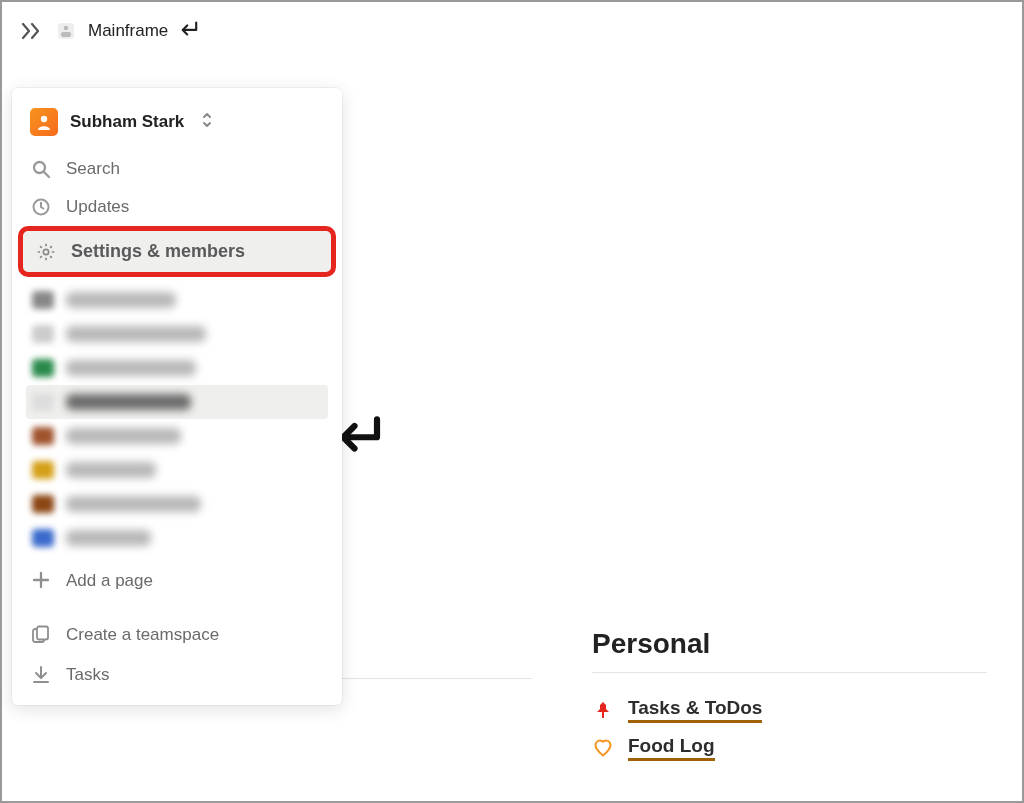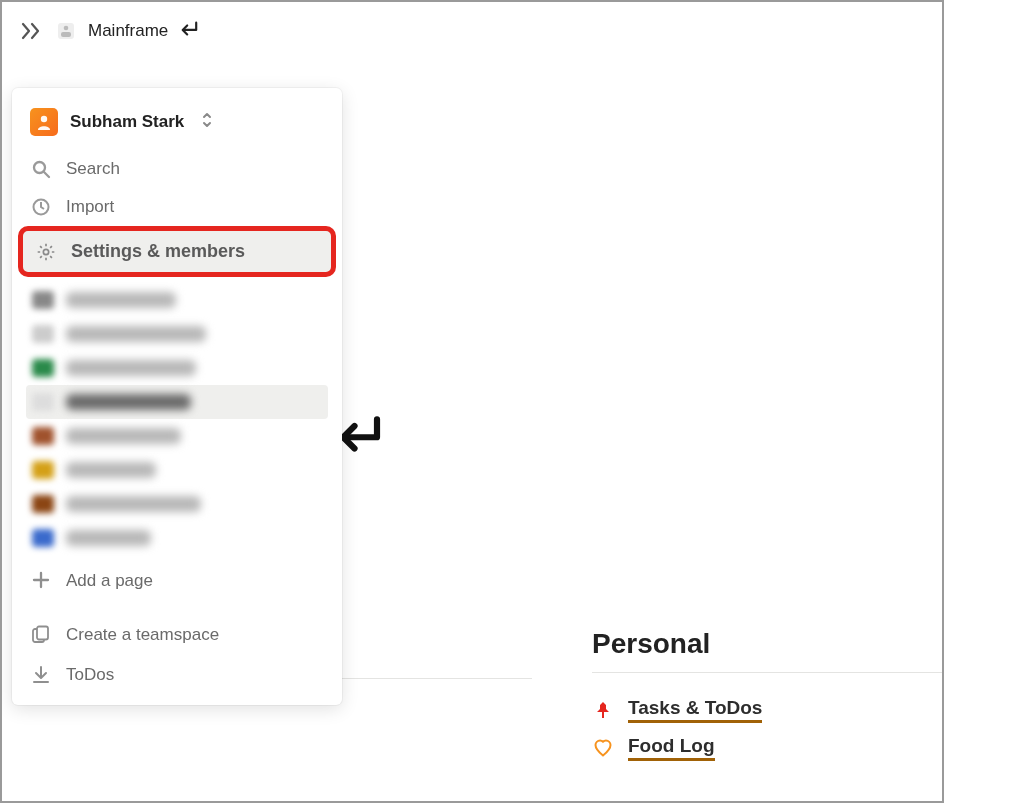--- a/index.html
+++ b/index.html
@@ -1,17 +1,17 @@
 <!DOCTYPE html>
 <html><head>
 <meta charset="utf-8">
 <style>
   * { box-sizing: border-box; margin: 0; padding: 0; }
   html, body { width: 1024px; height: 803px; font-family: -apple-system, BlinkMacSystemFont, "Segoe UI", Helvetica, Arial, sans-serif; background: #fff; }
-  .frame { width: 944px; height: 803px; border: 2px solid #9a9a9a; position: relative; overflow: hidden; background:#fff; }
+  .frame { width: 1024px; height: 803px; border: 2px solid #9a9a9a; position: relative; overflow: hidden; background:#fff; }
 
   
   .topbar { display: flex; align-items: center; gap: 12px; padding: 12px 18px 10px 18px; height: 56px; }
   .chevrons { color:#4d4d4d; display:flex; align-items:center; }
   .top-icon { width:20px; height:20px; display:flex; align-items:center; justify-content:center; }
   .breadcrumb-title { font-size: 17px; font-weight: 500; color:#222; display:flex; align-items:center; gap:10px; }
   .enter-glyph { font-weight:600; color:#222; }
 
   
   .sidebar {
@@ -151,21 +151,21 @@
       <span class="label">Search</span>
     </div>
 
     <div class="nav-item">
       <span class="nav-icon">
         <svg width="20" height="20" viewBox="0 0 20 20" fill="none" stroke="#9a9a9a" stroke-width="2">
             <circle cx="10" cy="10" r="7.5"></circle>
             <polyline points="10,5 10,10 13,12"></polyline>
           </svg>
       </span>
-      <span class="label">Import</span>
+      <span class="label">Updates</span>
     </div>
 
     <div class="highlight-box">
       <div class="nav-item">
         <span class="nav-icon">
           <svg width="20" height="20" viewBox="0 0 24 24" fill="none" stroke="#8a8a8a" stroke-width="2">
               <circle cx="12" cy="12" r="3.2"></circle>
               <path d="M12 2 L12 5 M12 19 L12 22 M2 12 L5 12 M19 12 L22 12 M4.9 4.9 L7 7 M17 17 L19.1 19.1 M4.9 19.1 L7 17 M17 7 L19.1 4.9"></path>
             </svg>
         </span>
@@ -232,17 +232,17 @@
 
 
     <div class="footer-item">
       <span class="footer-icon">
         <svg width="20" height="20" viewBox="0 0 20 20" fill="none" stroke="#8f8f8f" stroke-width="2" stroke-linecap="round" stroke-linejoin="round">
             <line x1="10" y1="2" x2="10" y2="12"></line>
             <polyline points="5,8 10,13 15,8"></polyline>
             <line x1="3" y1="17" x2="17" y2="17"></line>
           </svg>
       </span>
-      <span class="label">ToDos</span>
+      <span class="label">Tasks</span>
     </div>
   </div>
 
 </div>
 
 </body></html>

